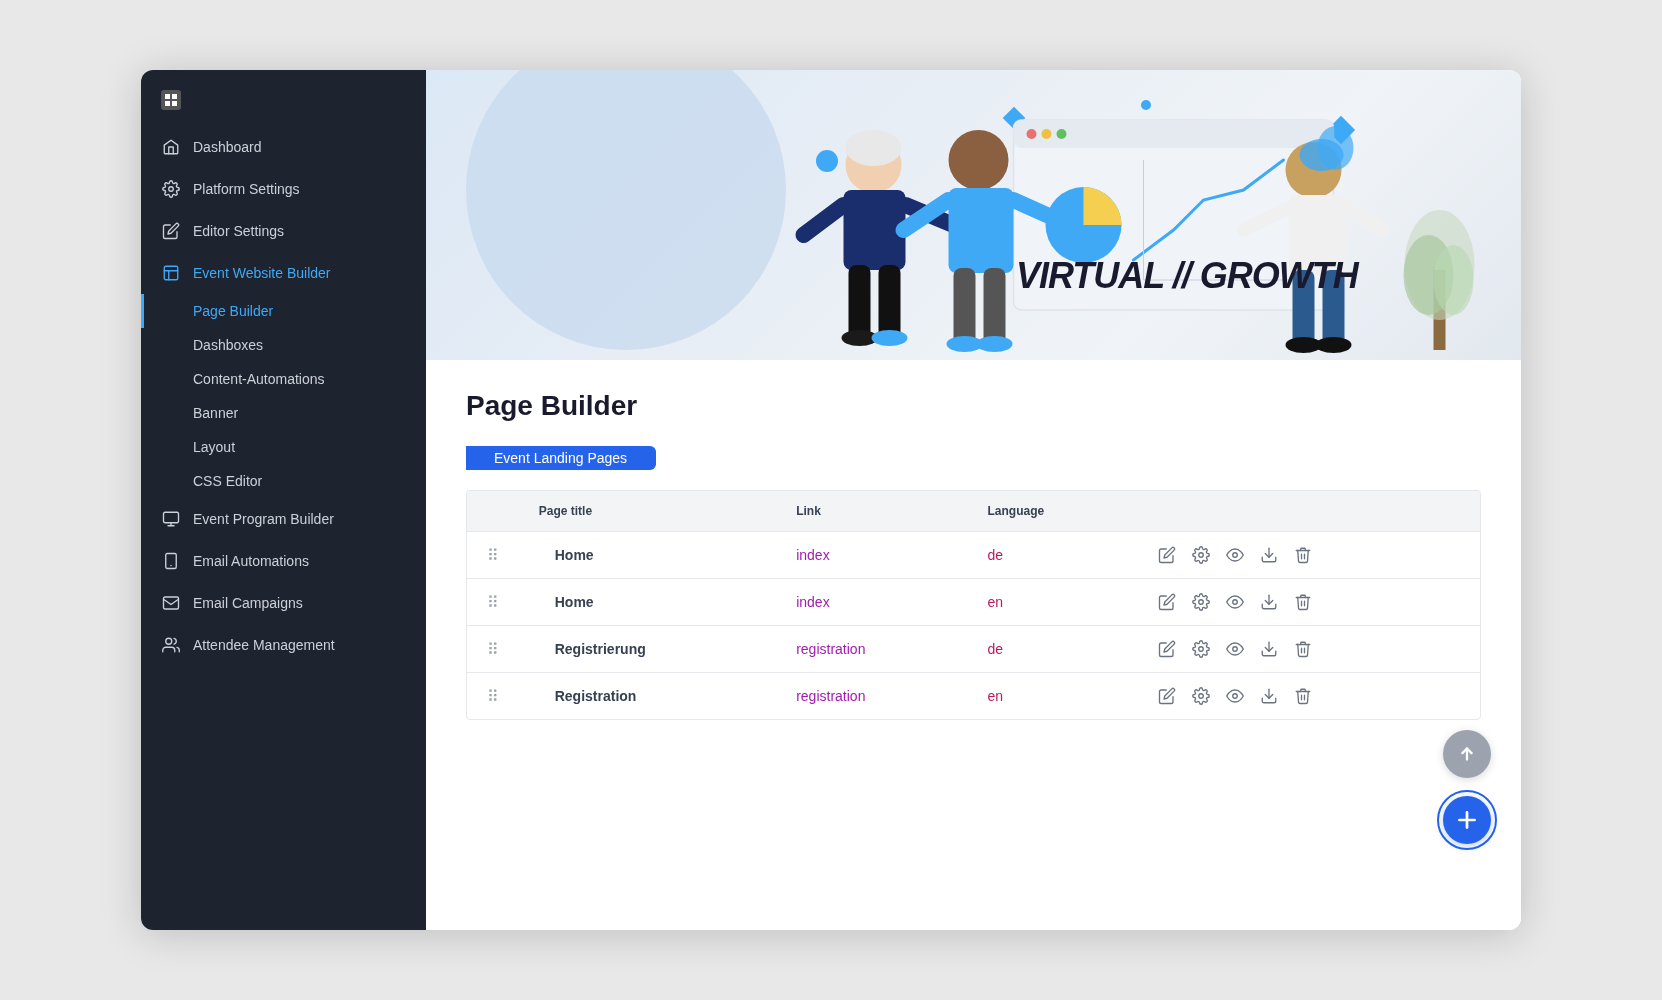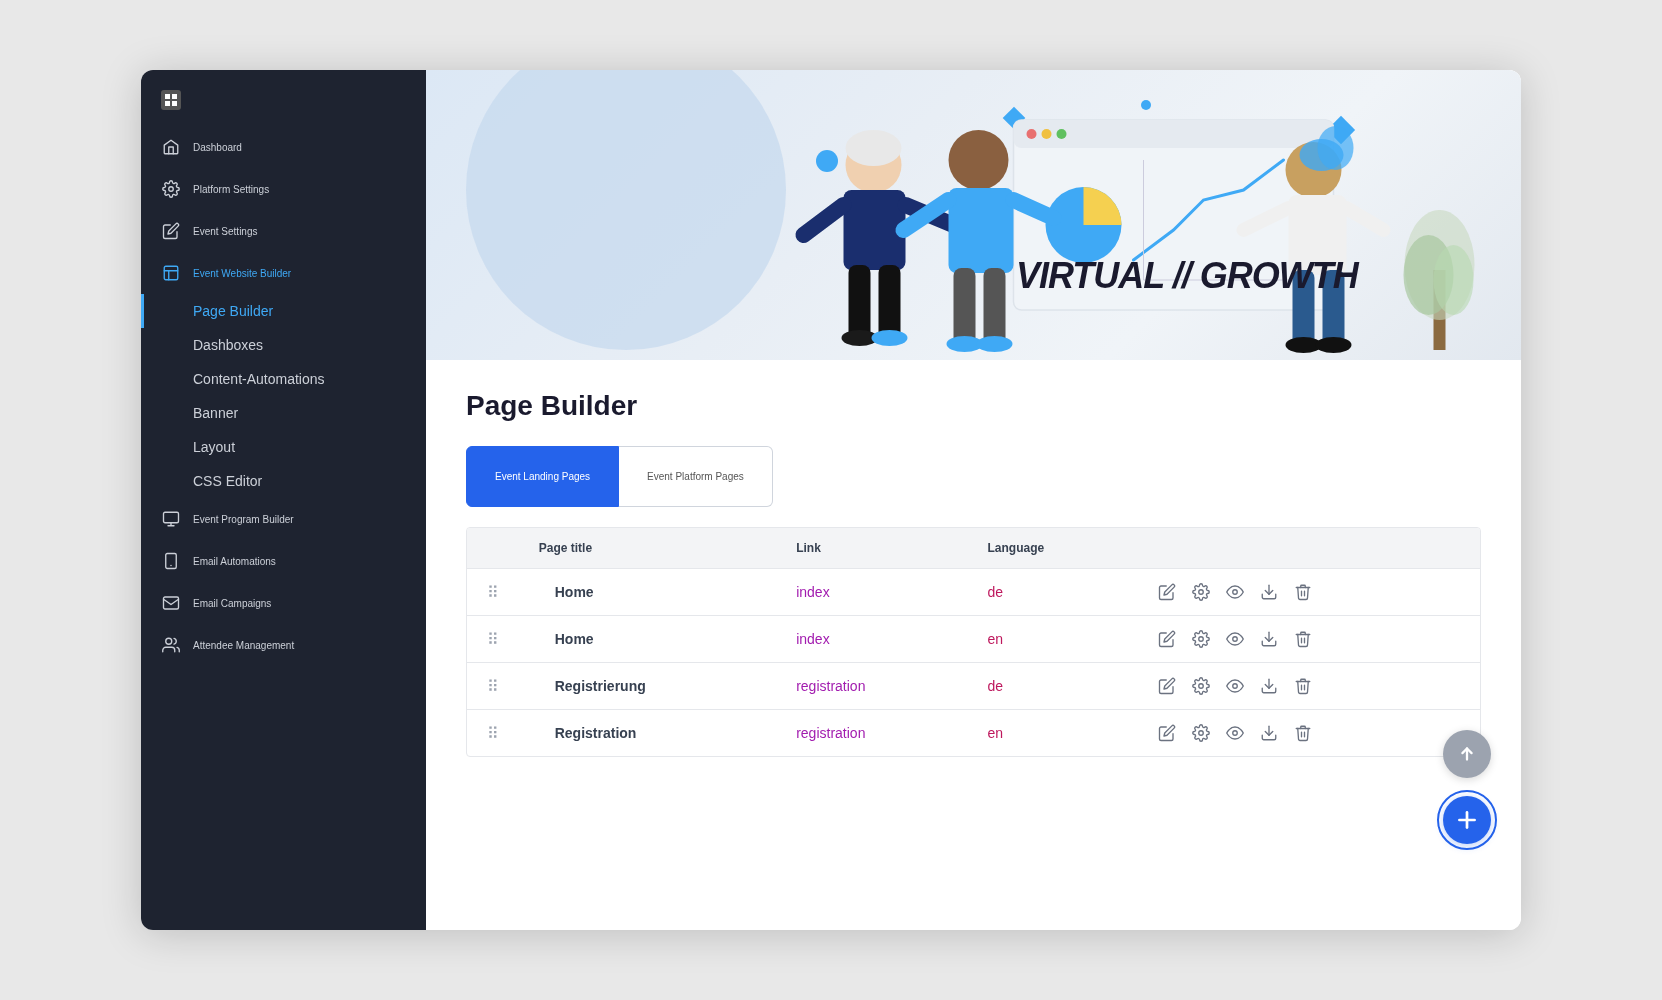--- a/index.html
+++ b/index.html
@@ -41,21 +41,21 @@
       display: flex; align-items: center; justify-content: center;
     }
 
     .sidebar-item {
       display: flex;
       align-items: center;
       gap: 12px;
       padding: 11px 20px;
       cursor: pointer;
       color: #ccd0d8;
-      font-size: 10px;
+      font-size: 14px;
       font-weight: 500;
       transition: background 0.15s;
       border-radius: 0;
     }
     .sidebar-item.active { color: #3fa9f5; align-items: center; }
     .sidebar-item .icon { width: 20px; height: 20px; flex-shrink: 0; display: flex; align-items: center; justify-content: center; }
 
     .sidebar-sub-item {
       display: flex;
       align-items: center;
@@ -116,22 +116,22 @@
       margin-bottom: 24px;
     }
 
     
     .tabs {
       display: flex;
       gap: 0;
       margin-bottom: 0;
     }
     .tab-btn {
-      padding: 24px 28px;
-      font-size: 10px;
+      padding: 3px 28px;
+      font-size: 14px;
       font-weight: 500;
       border: 1.5px solid #d0d5dd;
       cursor: pointer;
       background: #fff;
       color: #555;
       transition: all 0.15s;
     }
     .tab-btn:first-child { border-radius: 6px 0 0 6px; }
     .tab-btn:last-child { border-radius: 0 6px 6px 0; border-left: none; }
     .tab-btn.active { background: #2563eb; color: white; border-color: #2563eb; }
@@ -257,21 +257,21 @@
       <span>Platform Settings</span>
     </div>
 
     <div class="sidebar-item">
       <span class="icon">
         <svg class="icon-svg" viewBox="0 0 24 24">
             <path d="M11 4H4a2 2 0 00-2 2v14a2 2 0 002 2h14a2 2 0 002-2v-7"></path>
             <path d="M18.5 2.5a2.121 2.121 0 013 3L12 15l-4 1 1-4 9.5-9.5z"></path>
           </svg>
       </span>
-      <span>Event Settings</span>
+      <span>Editor Settings</span>
     </div>
 
     <div class="sidebar-item active">
       <span class="icon">
         <svg class="icon-svg" viewBox="0 0 24 24" stroke="#3fa9f5">
             <rect x="3" y="3" width="18" height="18" rx="2"></rect>
             <path d="M3 9h18M9 21V9"></path>
           </svg>
       </span>
       <span style="color:#3fa9f5">Event Website Builder</span>
@@ -418,21 +418,20 @@
 
       <div style="position:absolute; left:590px; top:185px; font-size:36px; font-weight:900; color:#1a1a2e; font-style:italic; letter-spacing:-1px;text-align:right;">VIRTUAL // GROWTH</div>
     </div>
 
     <div class="content">
 
       <h1 class="page-title">Page Builder</h1>
 
       <div class="tabs">
         <button class="tab-btn active">Event Landing Pages</button>
-        <button class="tab-btn">Event Platform Pages</button>
       </div>
 
       <div class="table-wrap">
         <table>
           <thead>
             <tr>
               <th></th>
               <th>Page title</th>
               <th>Link</th>
               <th>Language</th>

